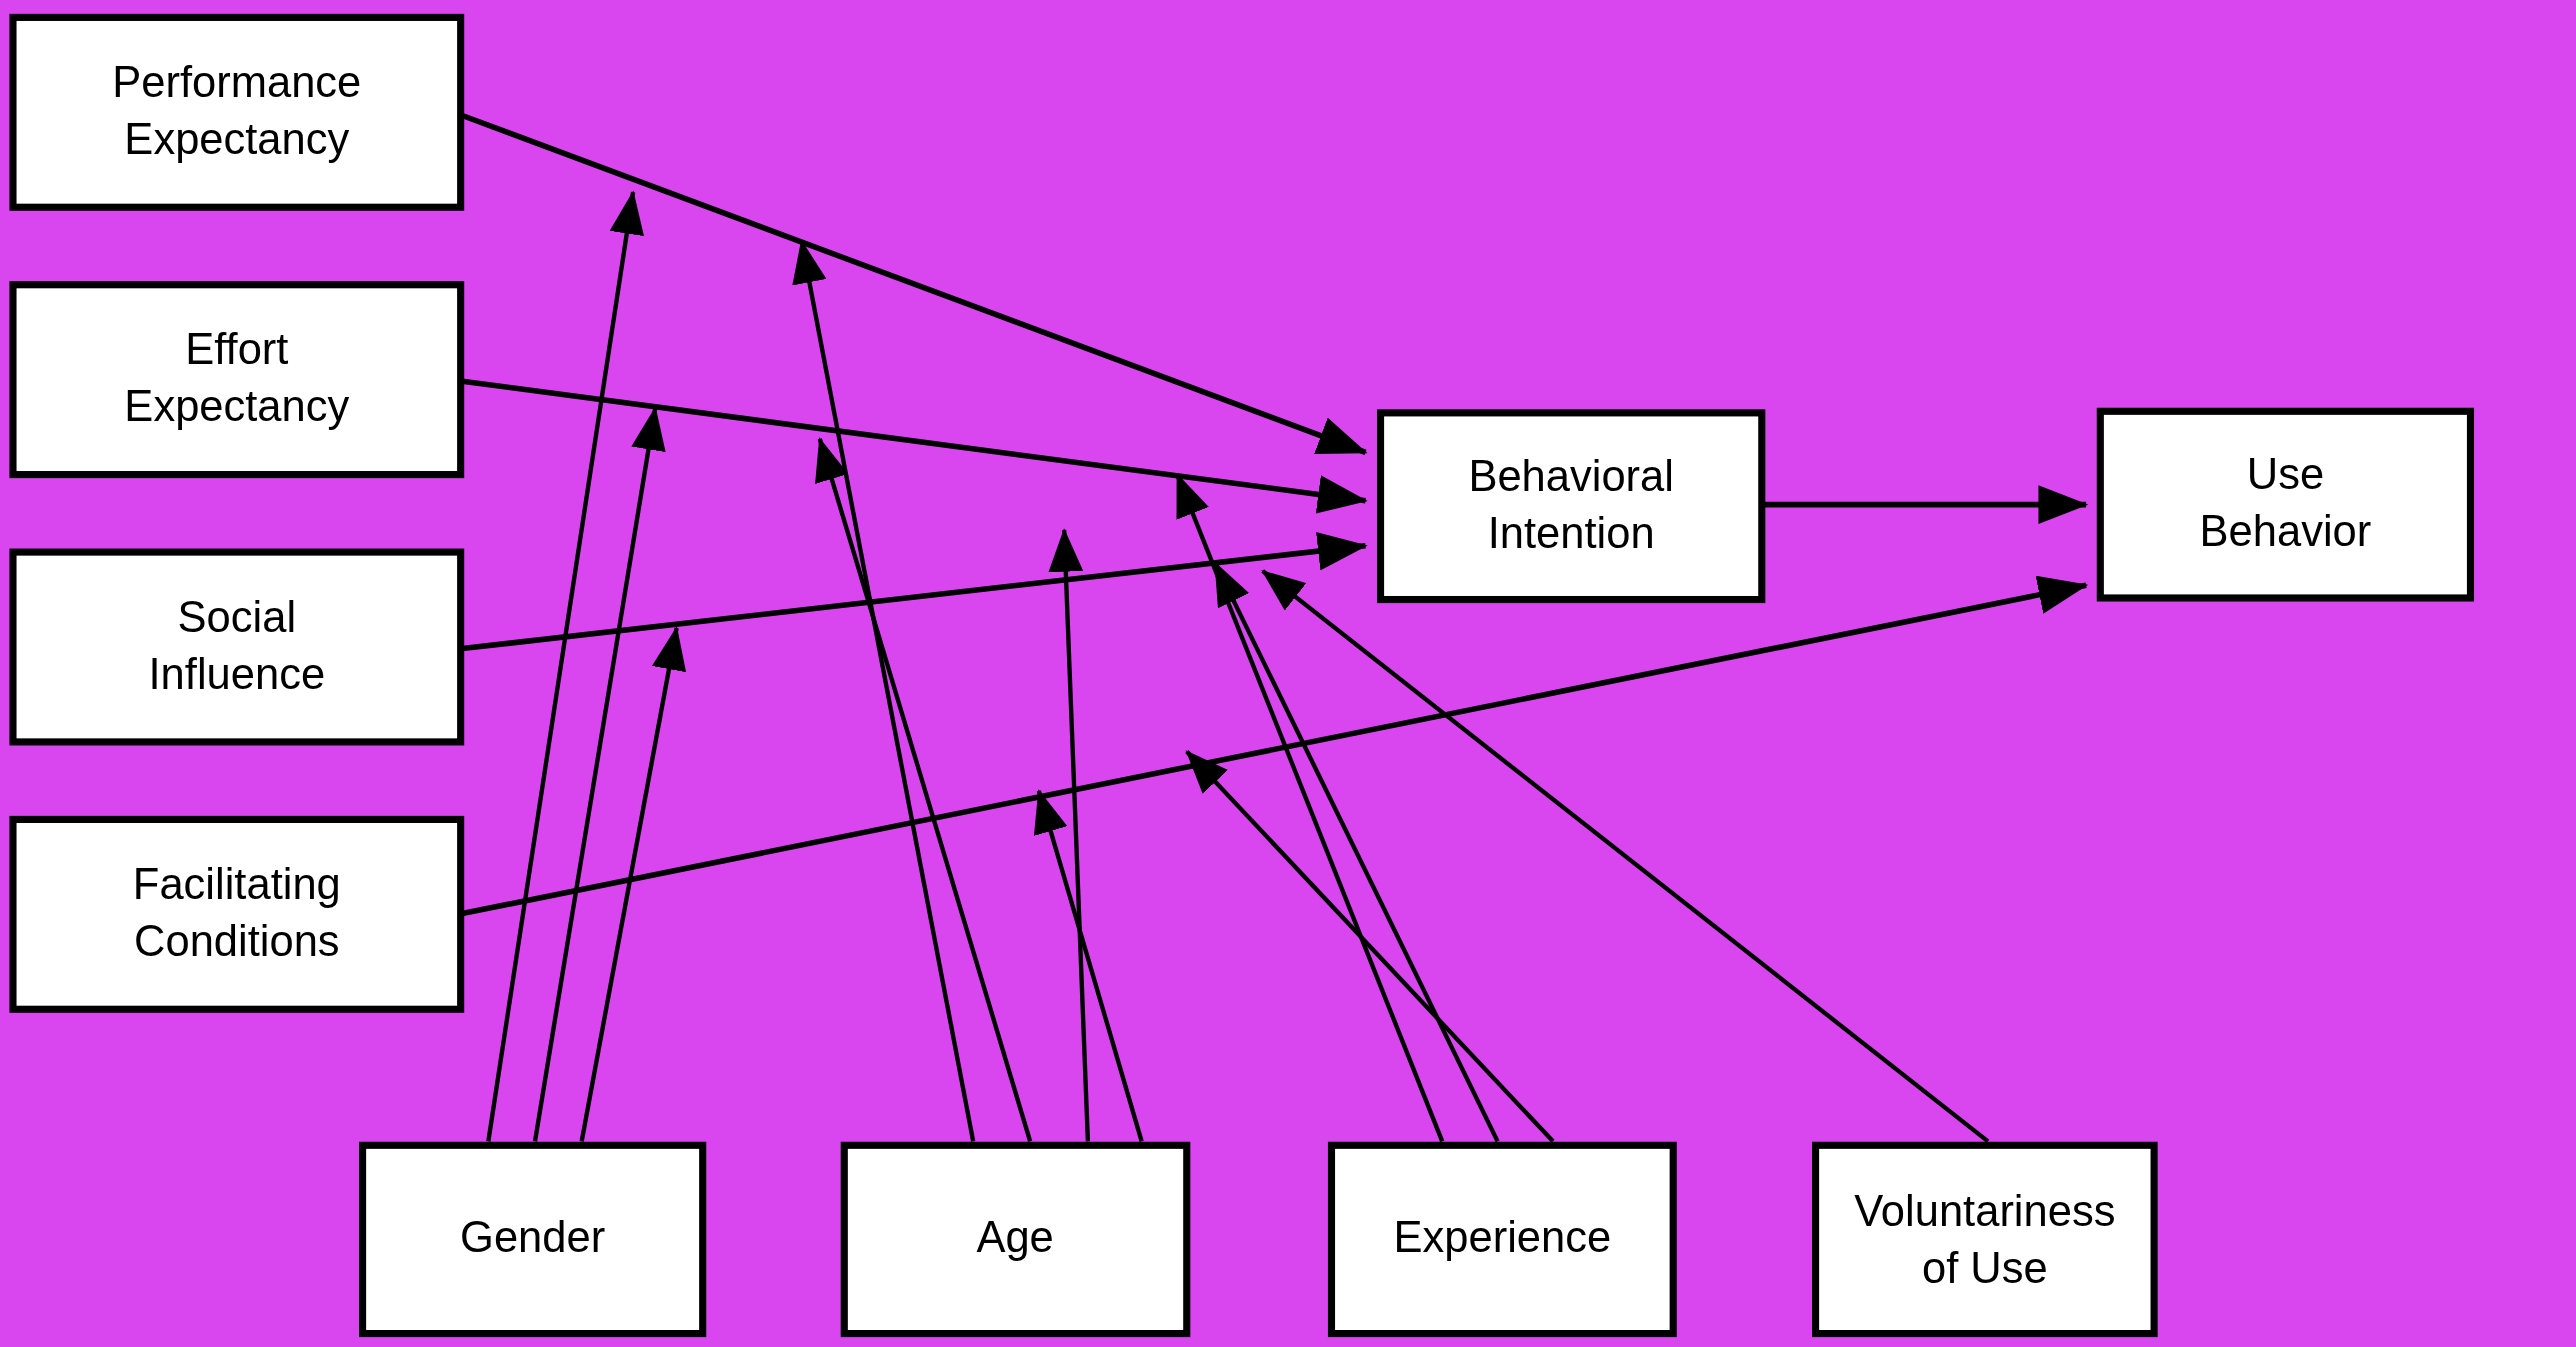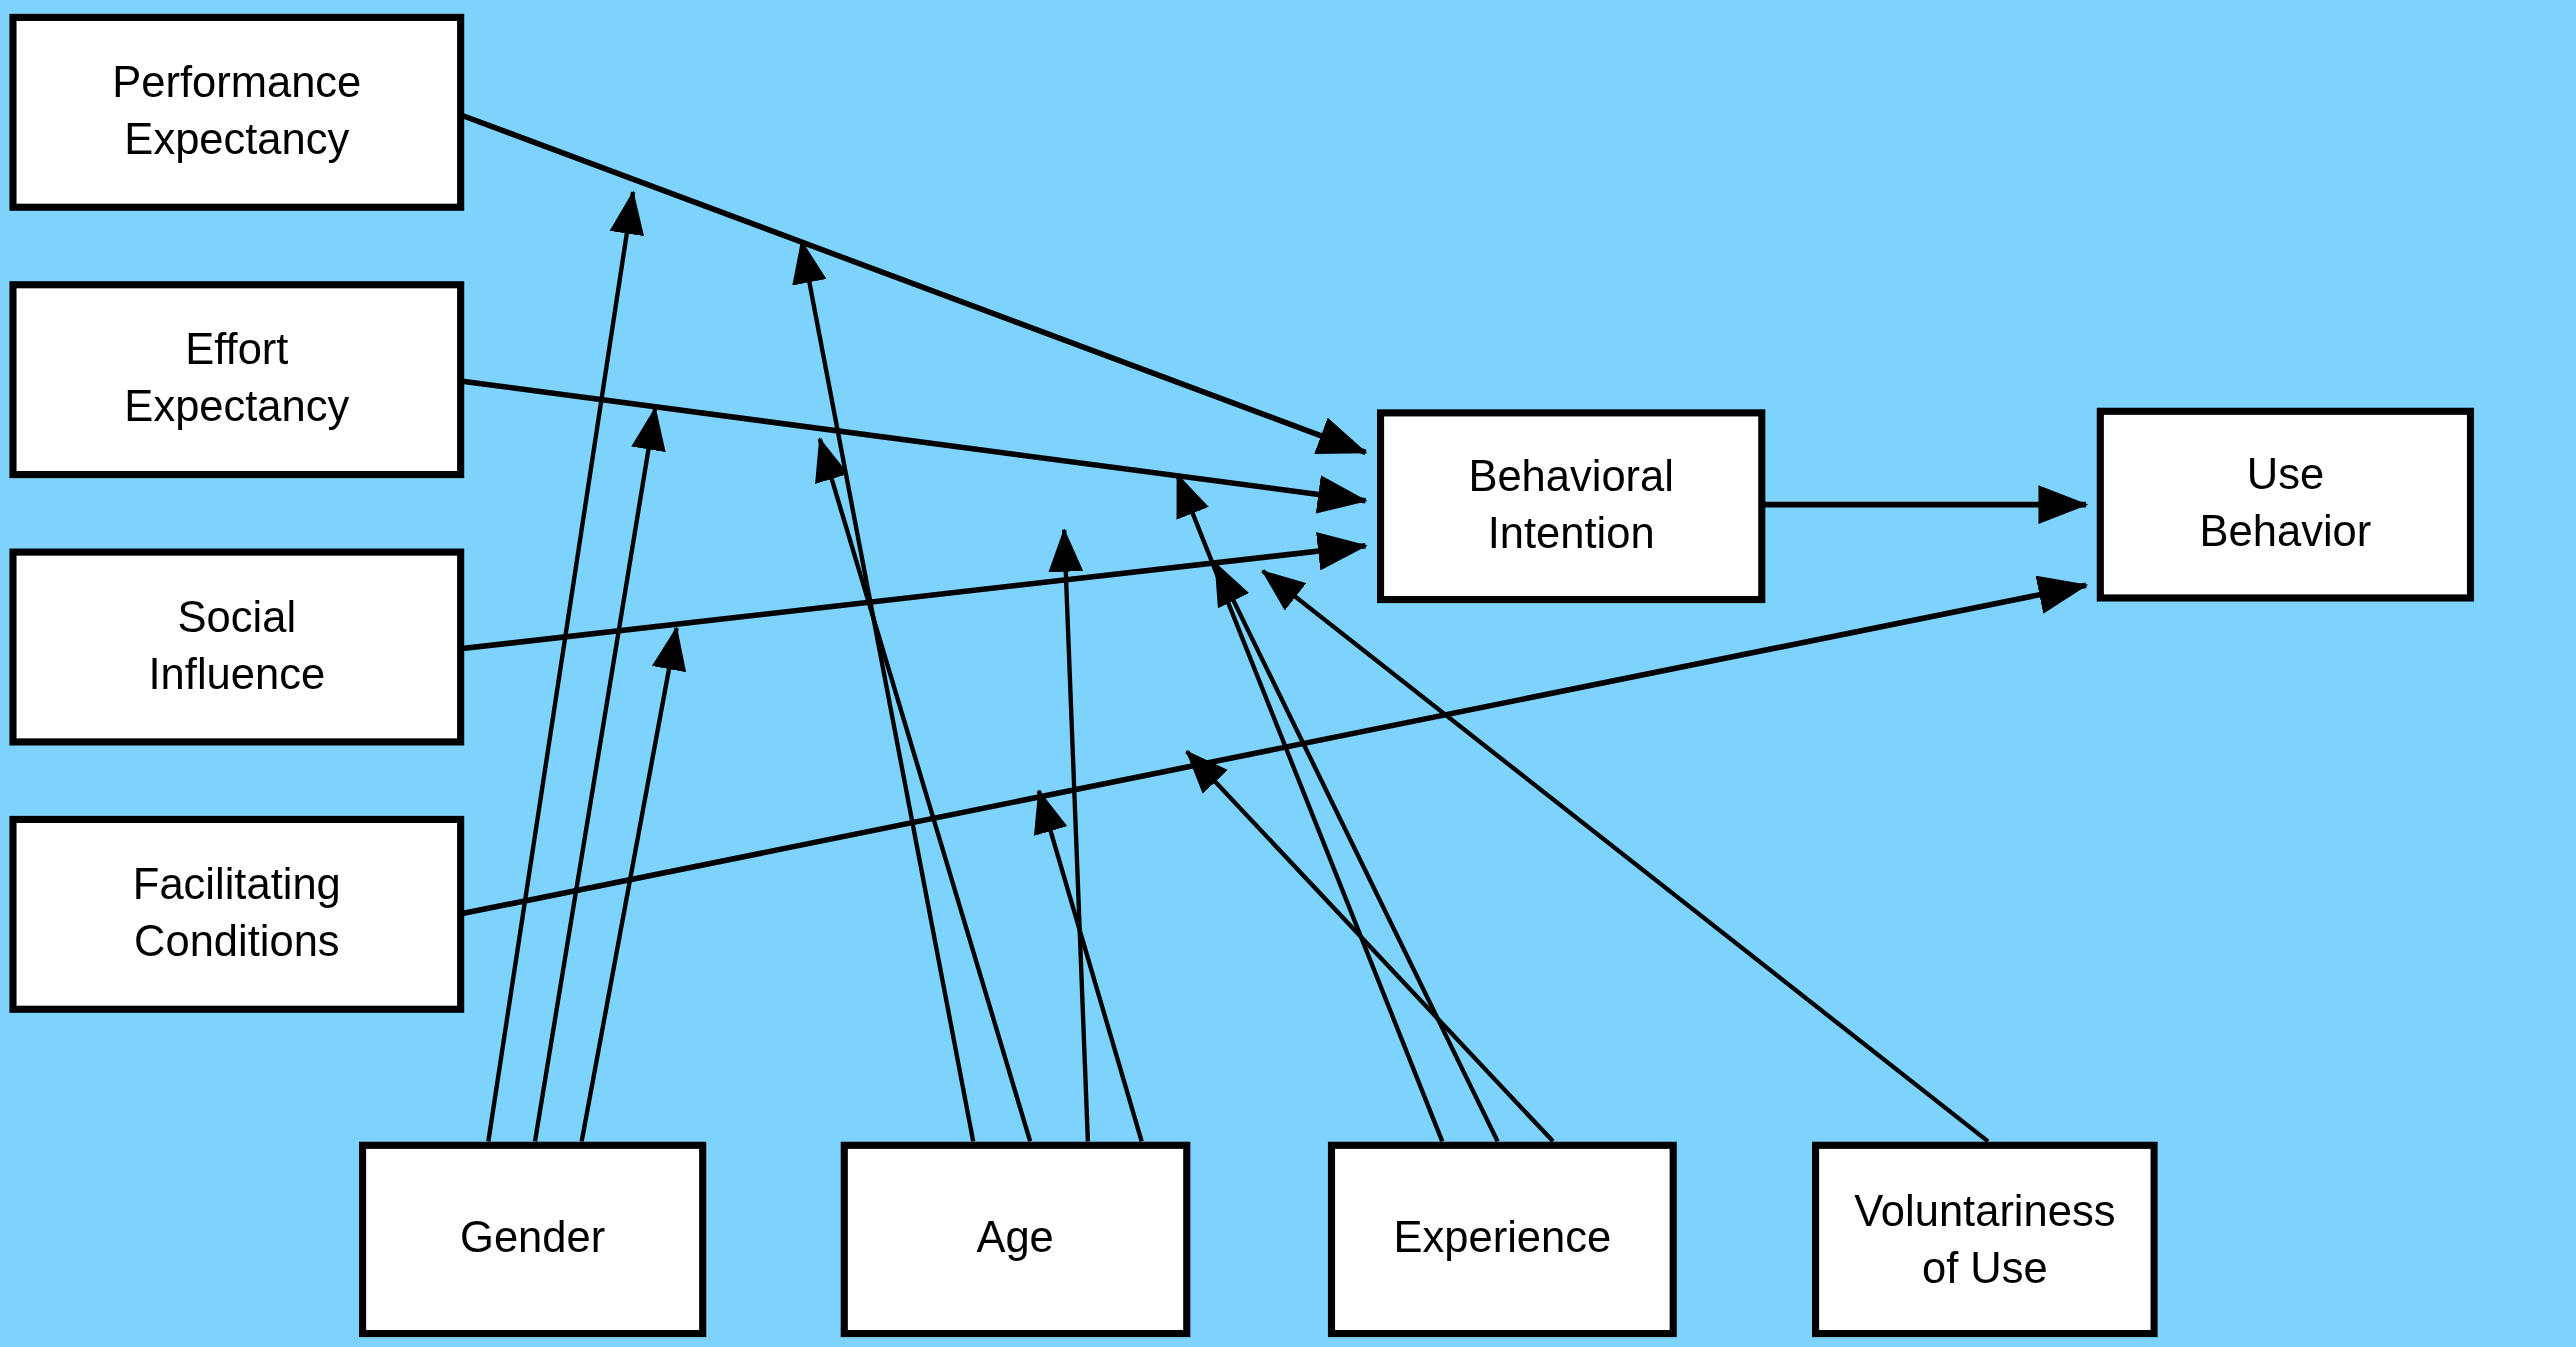--- a/index.html
+++ b/index.html
@@ -10,21 +10,21 @@
   body {
     width: 2576px;
     height: 1347px;
     font-family: "Liberation Sans", sans-serif;
     overflow: hidden;
   }
   #diagram-root {
     position: relative;
     width: 2576px;
     height: 1347px;
-    background: #7dd3fc;
+    background: #d946ef;
   }
   svg.diagram-canvas {
     position: absolute;
     inset: 0;
     width: 2576px;
     height: 1347px;
     display: block;
   }
   .node-rect {
     fill: #ffffff;

